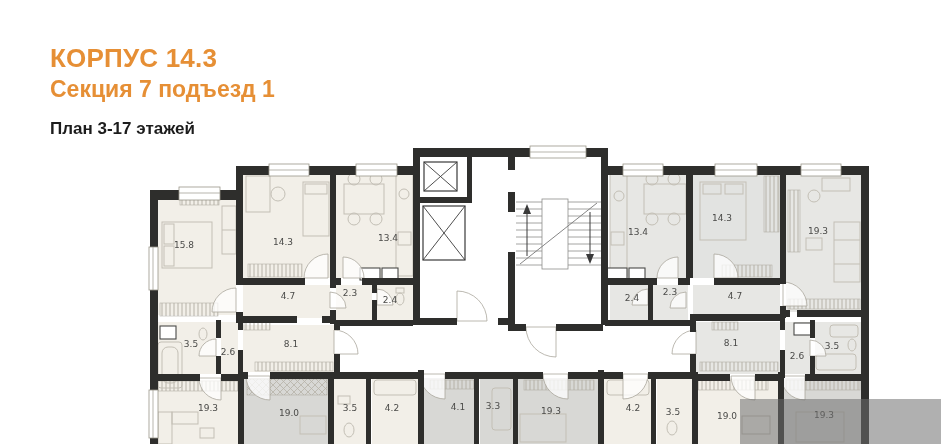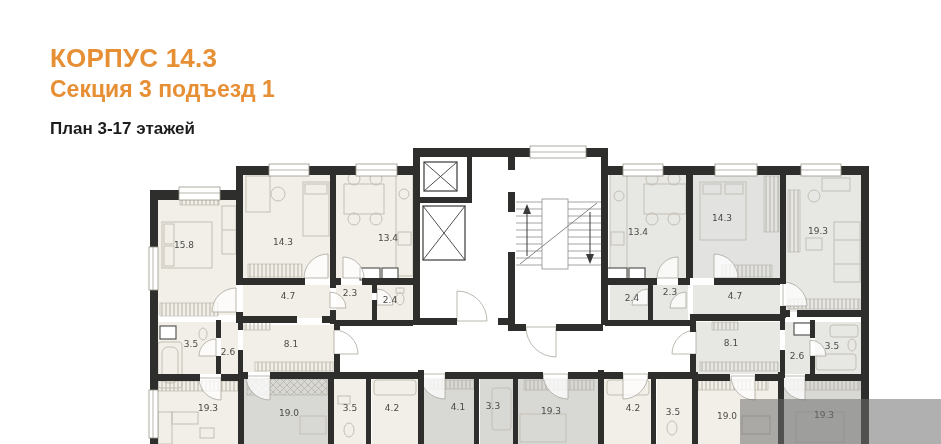--- a/index.html
+++ b/index.html
@@ -22,21 +22,21 @@
   .core{stroke:#3a3a3a;stroke-width:1.2;fill:#ffffff;}
   .corex{stroke:#3a3a3a;stroke-width:.9;}
 </style>
 </head>
 <body>
 
 <div id="stage">
 
   <div id="hdr">
     <div class="l1">КОРПУС 14.3</div>
-    <div class="l2">Секция 3 подъезд 1</div>
+    <div class="l2">Секция 7 подъезд 1</div>
     <div class="l3">План 3-17 этажей</div>
   </div>
 
   <svg width="941" height="444" viewBox="0 0 941 444">
     <defs>
       <pattern id="hatchV" width="4" height="10" patternUnits="userSpaceOnUse">
         <line x1="2" y1="0" x2="2" y2="10" stroke="#b6b2a8" stroke-width="1"></line>
       </pattern>
       <pattern id="hatchX" width="7" height="7" patternUnits="userSpaceOnUse">
         <line x1="0" y1="7" x2="7" y2="0" stroke="#b6b2a8" stroke-width=".8"></line>

